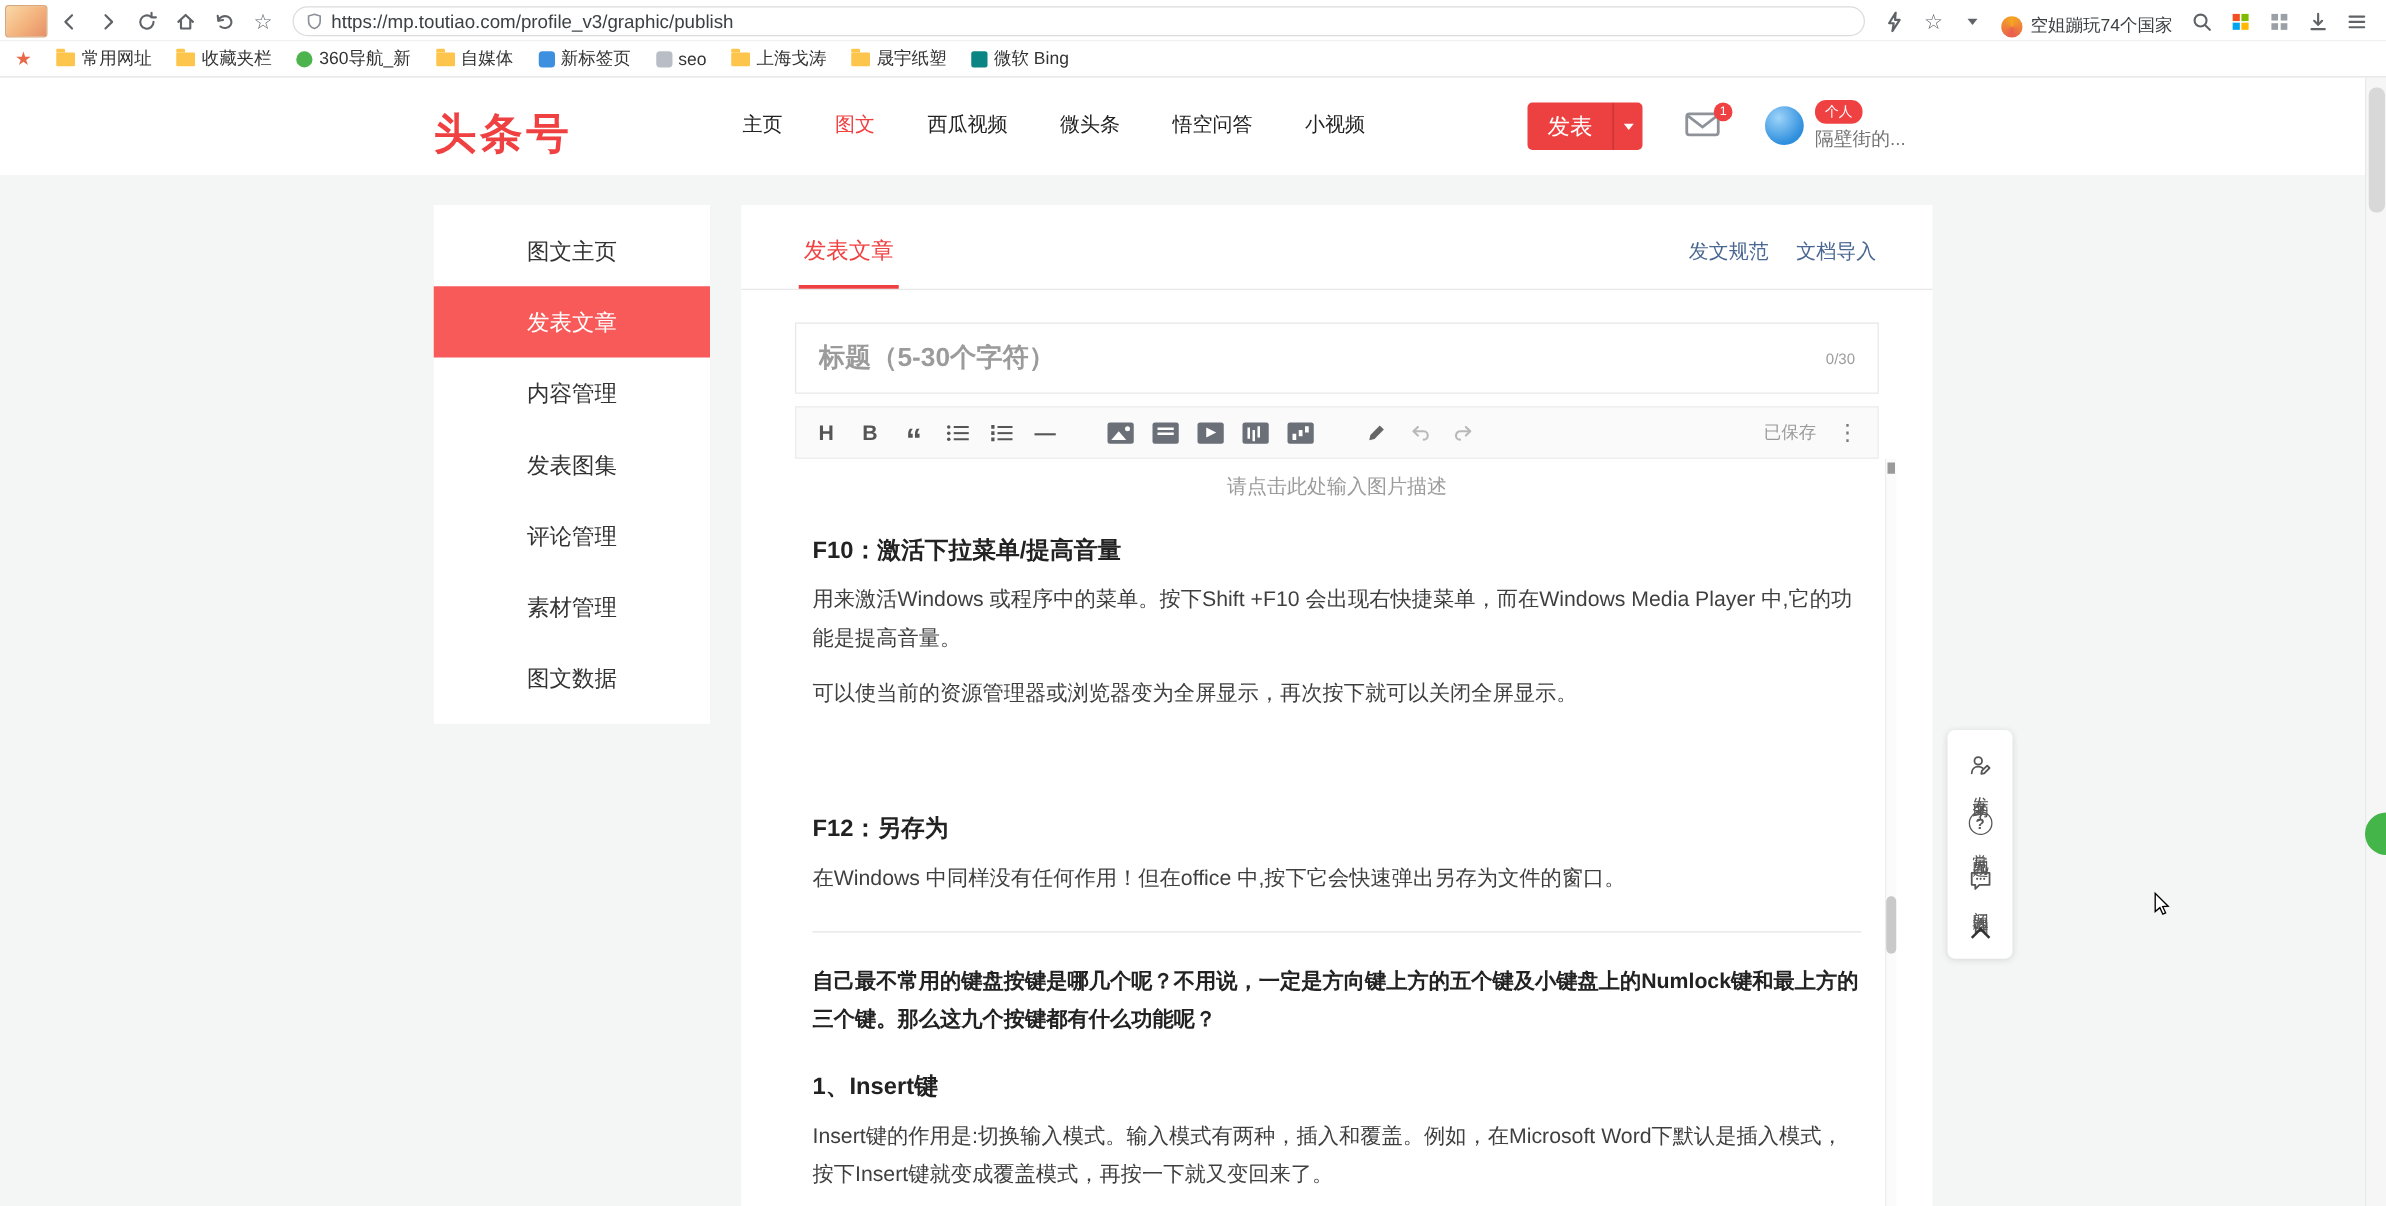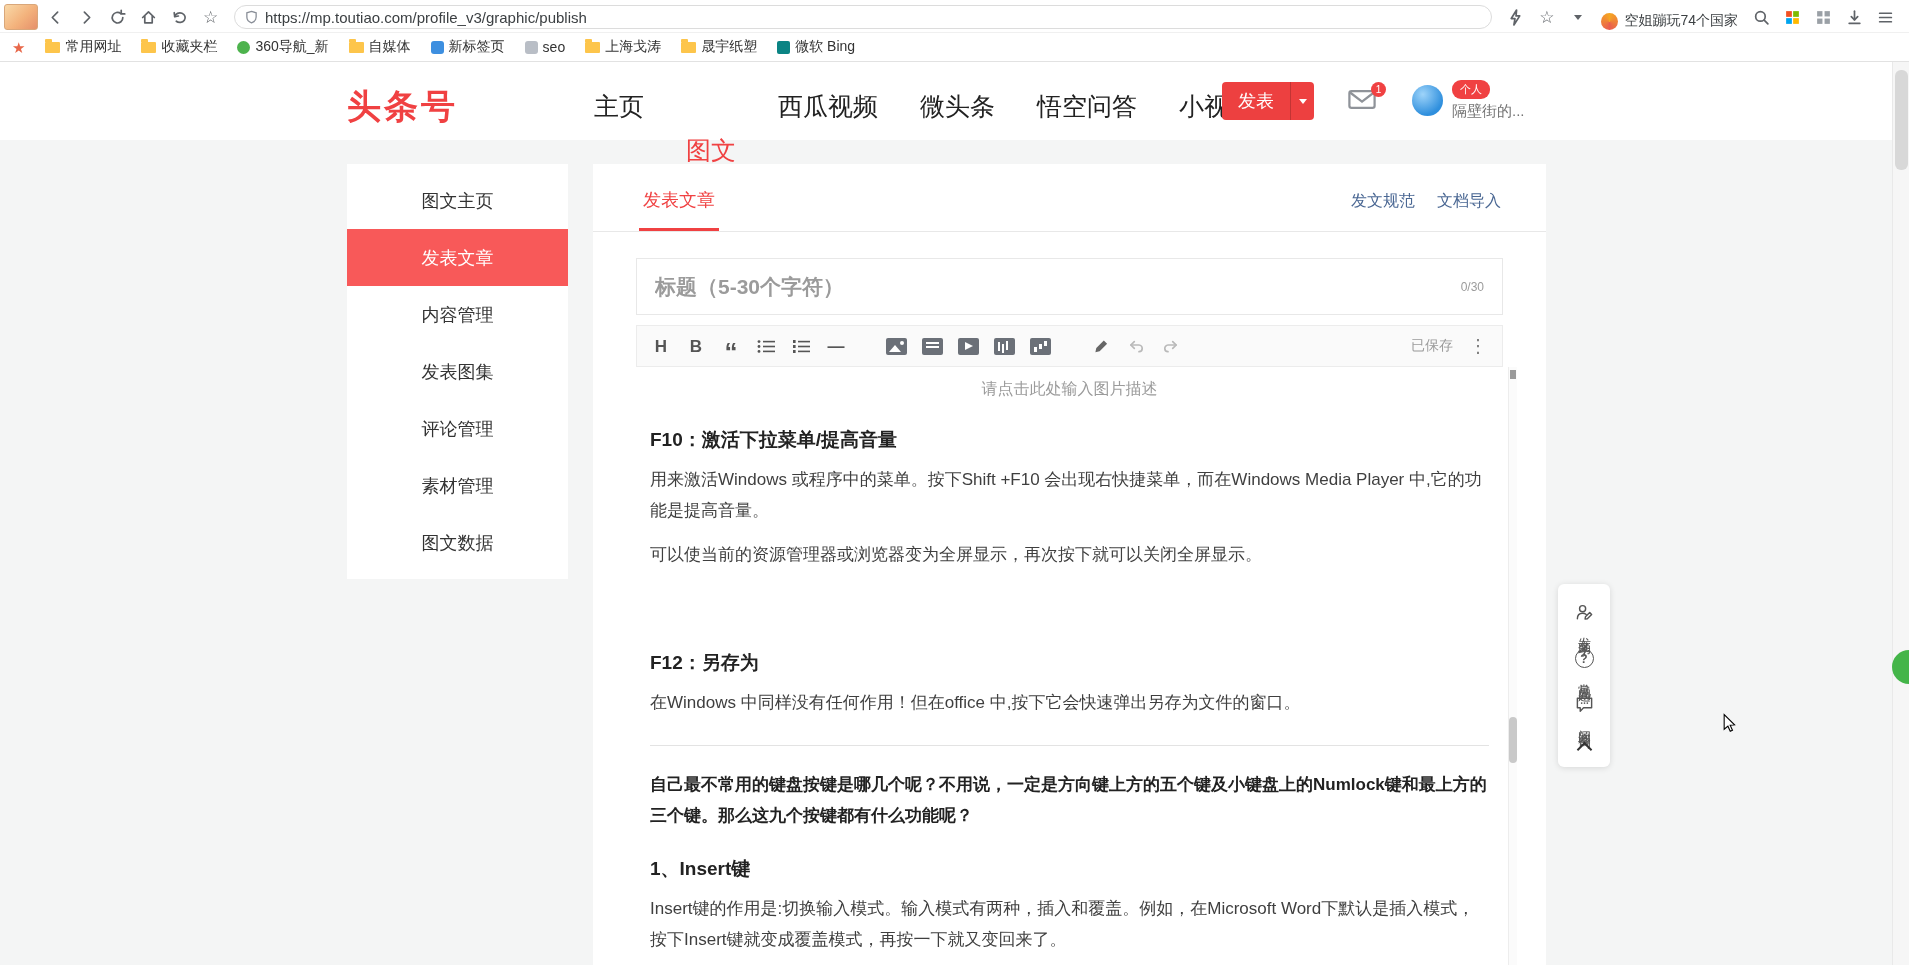--- a/index.html
+++ b/index.html
@@ -33,22 +33,22 @@
   .bm-star { color:#e8684a; font-size:15px; line-height:1; }
 
   
   .page-scroll { position:absolute; top:62px; right:0; width:17px; bottom:0; background:#f6f6f6; border-left:1px solid #e9e9e9; z-index:30; }
   .page-thumb { position:absolute; top:8px; left:2px; width:13px; height:100px; background:#d8d8d8; border-radius:6px; }
 
   
   .site-header { position:absolute; top:62px; left:0; width:1892px; height:78px; background:#fff; z-index:10; }
   .logo { position:absolute; left:347px; top:22px; font-size:34px; font-weight:bold; color:#f04142; letter-spacing:3px; }
   .topnav { position:absolute; left:594px; top:28px; display:flex; gap:42px; }
-  .topnav .nav-it { font-size:25px; color:#222; cursor:pointer; }
-  .topnav .nav-it.active { color:#f04142;margin-top:44px; }
+  .topnav .nav-it { font-size:16px; color:#222; cursor:pointer; }
+  .topnav .nav-it.active { color:#f04142; }
   .pub-btn { position:absolute; left:1222px; top:20px; height:38px; display:flex; background:#ed4040; border-radius:4px; overflow:hidden; color:#fff; }
   .pub-main { width:68px; display:flex; align-items:center; justify-content:center; font-size:18px; }
   .pub-caret { width:24px; display:flex; align-items:center; justify-content:center; border-left:1px solid rgba(0,0,0,.18); }
   .tri-down { width:0; height:0; border:4px solid transparent; border-top:5px solid #fff; margin-top:4px; }
   .mail { position:absolute; left:1348px; top:27px; width:30px; height:24px; }
   .mail svg { width:28px; height:21px; fill:none; stroke:#8f9399; stroke-width:1.6; }
   .mail-badge { position:absolute; top:-7px; right:-8px; min-width:15px; height:15px; border-radius:8px; background:#f04142; color:#fff; font-size:10px; display:flex; align-items:center; justify-content:center; padding:0 3px; }
   .avatar { position:absolute; left:1412px; top:23px; width:31px; height:31px; border-radius:50%; background:radial-gradient(circle at 35% 30%,#9ed4fa,#2f8fdd 70%); }
   .profile-tag { position:absolute; left:1452px; top:18px; background:#f04142; color:#fff; font-size:11px; padding:2px 8px; border-radius:9px;text-align:right; }
   .profile-name { position:absolute; left:1452px; top:40px; font-size:15px; color:#737373; width:92px; white-space:nowrap; overflow:hidden; text-overflow:ellipsis; }

